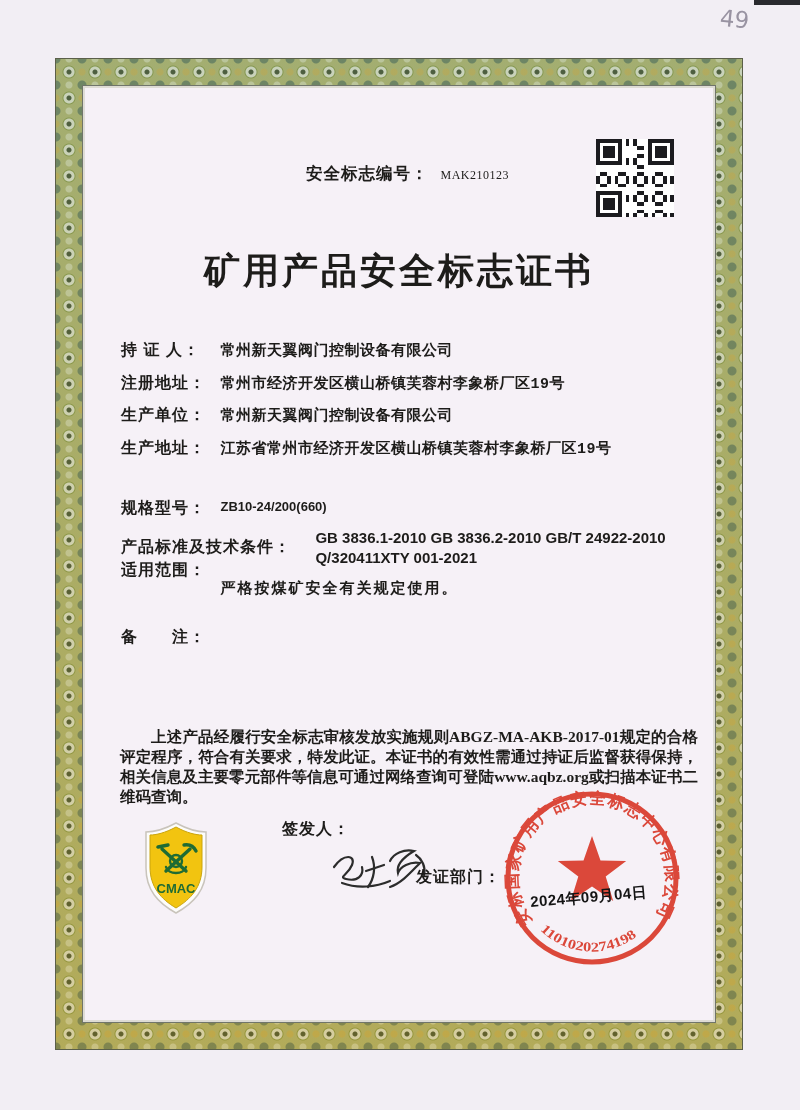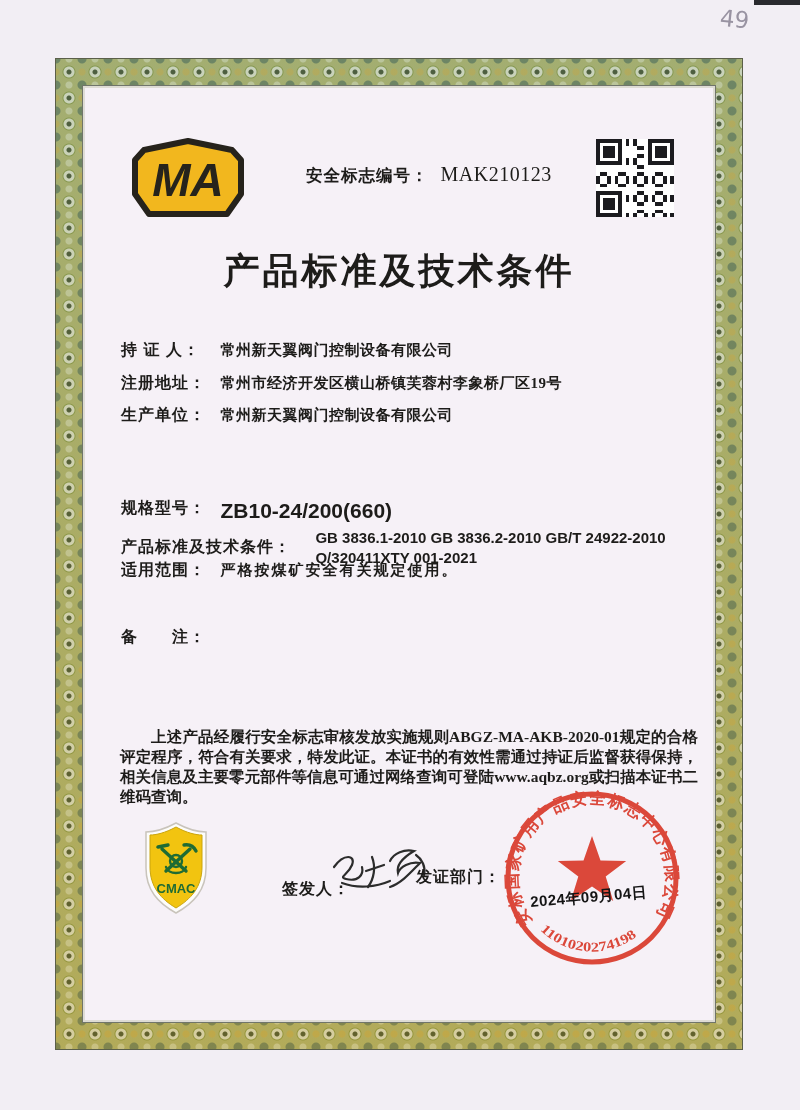--- a/index.html
+++ b/index.html
@@ -21,28 +21,28 @@
       radial-gradient(circle at 26px 26px, #6f835f 4px, transparent 5px),
       radial-gradient(circle at 13px 0px, #d6d8a8 3px, transparent 4px),
       radial-gradient(circle at 13px 26px, #d6d8a8 3px, transparent 4px),
       radial-gradient(circle at 0px 13px, #c9b558 3.2px, transparent 4px),
       radial-gradient(circle at 26px 13px, #c9b558 3.2px, transparent 4px);
     background-size:100% 100%,26px 26px,26px 26px,26px 26px,26px 26px,26px 26px,26px 26px,26px 26px,26px 26px,26px 26px,26px 26px;}
   .panel{position:absolute;left:26px;top:26px;right:26px;bottom:26px;background:#f6f1f7;
     border:1px solid #70756a;box-shadow:inset 0 0 0 2px rgba(150,160,110,.25);}
   .abs{position:absolute;}
   .certno{left:250px;top:104px;font-size:16.5px;font-weight:bold;letter-spacing:1px;}
-  .certno .val{font-family:"Liberation Serif",serif;font-weight:normal;font-size:20px;
+  .certno .val{font-family:"Liberation Serif",serif;font-weight:normal;font-size:12px;
     letter-spacing:.5px;margin-left:12px;}
   .qr{left:540px;top:80px;width:78px;height:78px;background:#fdfcfd;}
   .title{left:0;top:188px;width:100%;text-align:center;font-family:"Liberation Serif",serif;
     font-weight:bold;font-size:36px;letter-spacing:3px;}
   .row{left:65px;font-size:16px;}
   .row .lb{display:inline-block;font-weight:bold;letter-spacing:1px;vertical-align:top;}
-  .row .vl{display:inline-block;font-family:Liberation Serif, serif;font-weight:bold;
+  .row .vl{display:inline-block;font-family:Liberation Mono, monospace;font-weight:bold;
     font-size:15px;letter-spacing:.5px;vertical-align:top;padding-top:1px;}
   .vgap{width:95px;}
   .mono-vl{font-family:"Liberation Sans",sans-serif !important;letter-spacing:0 !important;}
   .std-vl{width:392px;overflow-wrap:anywhere;line-height:20px;}
   .statement{left:64px;top:668px;width:578px;font-family:"Liberation Serif",serif;
     font-weight:bold;font-size:15.5px;line-height:20px;text-align:justify;text-indent:2em;}
   .sign-label{font-size:16px;font-weight:bold;letter-spacing:1px;}
   .stamp-date{left:474px;top:828px;width:140px;font-size:15px;font-weight:bold;color:#141414;
     transform:rotate(-5deg);z-index:6;letter-spacing:.5px;}
   svg{display:block;}
@@ -50,26 +50,20 @@
 </head>
 <body>
 
 <div class="page">
   <div class="scan-sliver"></div>
   <div class="corner-note">49</div>
 
   <div class="frame">
     <div class="panel"></div>
 
-    <div class="abs" style="left:70px;top:78px;width:124px;height:84px;">
-      <svg width="124" height="84" viewBox="0 0 124 84">
-        <path d="M62 4 L106 13 L115 23 L115 57 L101 77 L23 77 L9 57 L9 23 L18 13 Z" fill="#f2b71e" stroke="#26231c" stroke-width="6" stroke-linejoin="round"></path>
-        <text x="62" y="59" text-anchor="middle" font-size="46" font-weight="bold" font-style="italic" font-family="Liberation Sans, sans-serif" fill="#26231c">MA</text>
-      </svg>
-    </div>
 
     <div class="abs certno">
       <span class="lb" style="font-weight:bold;">安全标志编号：</span><span class="val">MAK210123</span>
     </div>
 
     <div class="abs qr">
       <svg width="78" height="78" viewBox="0 0 21 21" shape-rendering="crispEdges">
         <rect x="0" y="0" width="21" height="21" fill="#ffffff"></rect>
         <g fill="#1b1b1f">
           <rect x="0" y="0" width="7" height="7"></rect>
@@ -162,69 +156,73 @@
             <rect x="8" y="20" width="1" height="1"></rect>
             <rect x="10" y="20" width="1" height="1"></rect>
             <rect x="13" y="20" width="1" height="1"></rect>
             <rect x="15" y="20" width="1" height="1"></rect>
             <rect x="18" y="20" width="1" height="1"></rect>
             <rect x="20" y="20" width="1" height="1"></rect>
           </g>
       </svg>
     </div>
 
-    <div class="abs title">产品标准及技术条件</div>
+    <div class="abs title">矿用产品安全标志证书</div>
 
     <div class="abs row" style="top:281px;">
       <span class="lb vgap">持 证 人：</span>
       <span class="vl">常州新天翼阀门控制设备有限公司</span>
     </div>
     <div class="abs row" style="top:314px;">
       <span class="lb vgap">注册地址：</span>
       <span class="vl">常州市经济开发区横山桥镇芙蓉村李象桥厂区19号</span>
     </div>
     <div class="abs row" style="top:346px;">
       <span class="lb vgap">生产单位：</span>
       <span class="vl">常州新天翼阀门控制设备有限公司</span>
     </div>
+    <div class="abs row" style="top:379px;">
+      <span class="lb vgap">生产地址：</span>
+      <span class="vl">江苏省常州市经济开发区横山桥镇芙蓉村李象桥厂区19号</span>
+    </div>
     <div class="abs row" style="top:439px;">
       <span class="lb vgap">规格型号：</span>
-      <span class="vl mono-vl" style="font-weight:bold;font-size:21px;">ZB10-24/200(660)</span>
+      <span class="vl mono-vl" style="font-weight:bold;font-size:13px;">ZB10-24/200(660)</span>
     </div>
     <div class="abs row" style="top:468px;">
       <span class="lb" style="width:190px;padding-top:10px;">产品标准及技术条件：</span>
       <span class="vl mono-vl std-vl" style="font-weight:bold;">GB 3836.1-2010 GB 3836.2-2010 GB/T 24922-2010 Q/320411XTY 001-2021</span>
     </div>
     <div class="abs row" style="top:501px;">
       <span class="lb vgap">适用范围：</span>
-      <span class="vl" style="letter-spacing:2px;">严格按煤矿安全有关规定使用。</span>
+      <span class="vl" style="letter-spacing:2px;margin-top:18px;">严格按煤矿安全有关规定使用。</span>
     </div>
     <div class="abs row" style="top:568px;">
       <span class="lb">备　　注：</span>
     </div>
 
-    <div class="abs statement">上述产品经履行安全标志审核发放实施规则ABGZ-MA-AKB-2020-01规定的合格评定程序，符合有关要求，特发此证。本证书的有效性需通过持证后监督获得保持，相关信息及主要零元部件等信息可通过网络查询可登陆www.aqbz.org或扫描本证书二维码查询。</div>
+    <div class="abs statement">上述产品经履行安全标志审核发放实施规则ABGZ-MA-AKB-2017-01规定的合格评定程序，符合有关要求，特发此证。本证书的有效性需通过持证后监督获得保持，相关信息及主要零元部件等信息可通过网络查询可登陆www.aqbz.org或扫描本证书二维码查询。</div>
 
     <div class="abs" style="left:84px;top:762px;width:72px;height:96px;">
       <svg width="72" height="96" viewBox="0 0 72 96">
         <path d="M36 2 C49 9,59 11,66 11 L66 47 C66 69,54 82,36 92 C18 82,6 69,6 47 L6 11 C13 11,23 9,36 2 Z" fill="#fdfdfb" stroke="#c9c4bb" stroke-width="1.5"></path>
         <path d="M36 6 C47 12,56 14,62 14 L62 46 C62 66,51 78,36 87 C21 78,10 66,10 46 L10 14 C16 14,25 12,36 6 Z" fill="#f2c410" stroke="#caa40c" stroke-width="1"></path>
         <g stroke="#1e6b34" stroke-width="3.4" fill="none" stroke-linecap="round">
           <path d="M22 28 L46 50"></path>
           <path d="M50 28 L26 50"></path>
           <path d="M18 26 L28 24"></path>
           <path d="M44 24 C50 23,54 26,56 30"></path>
           <path d="M26 46 C28 54,44 54,46 46" stroke-width="2.4"></path>
         </g>
         <circle cx="36" cy="40" r="6" fill="none" stroke="#1e6b34" stroke-width="2.4"></circle>
         <text x="36" y="72" text-anchor="middle" font-size="13" font-weight="bold" font-family="Liberation Sans, sans-serif" fill="#1e6b34">CMAC</text>
       </svg>
     </div>
 
-    <div class="abs sign-label" style="left:226px;top:820px;">签发人：</div>
+    <div class="abs sign-label" style="left:226px;top:760px;">签发人：</div>
     <div class="abs" style="left:272px;top:778px;width:112px;height:60px;">
       <svg width="112" height="60" viewBox="0 0 112 60">
         <g stroke="#2c2c2c" stroke-width="2.2" fill="none" stroke-linecap="round">
           <path d="M6 30 C16 16,28 18,24 28 C20 38,10 40,18 42 C30 45,36 38,34 30"></path>
           <path d="M14 46 C30 52,48 50,62 44"></path>
           <path d="M44 20 C48 30,46 42,40 50"></path>
           <path d="M38 34 L56 28"></path>
           <path d="M62 24 C66 16,76 12,86 14 C76 20,68 28,70 36 C72 30,82 24,92 26 C84 34,74 46,62 50"></path>
           <path d="M88 18 C94 22,98 30,96 38"></path>
         </g>

